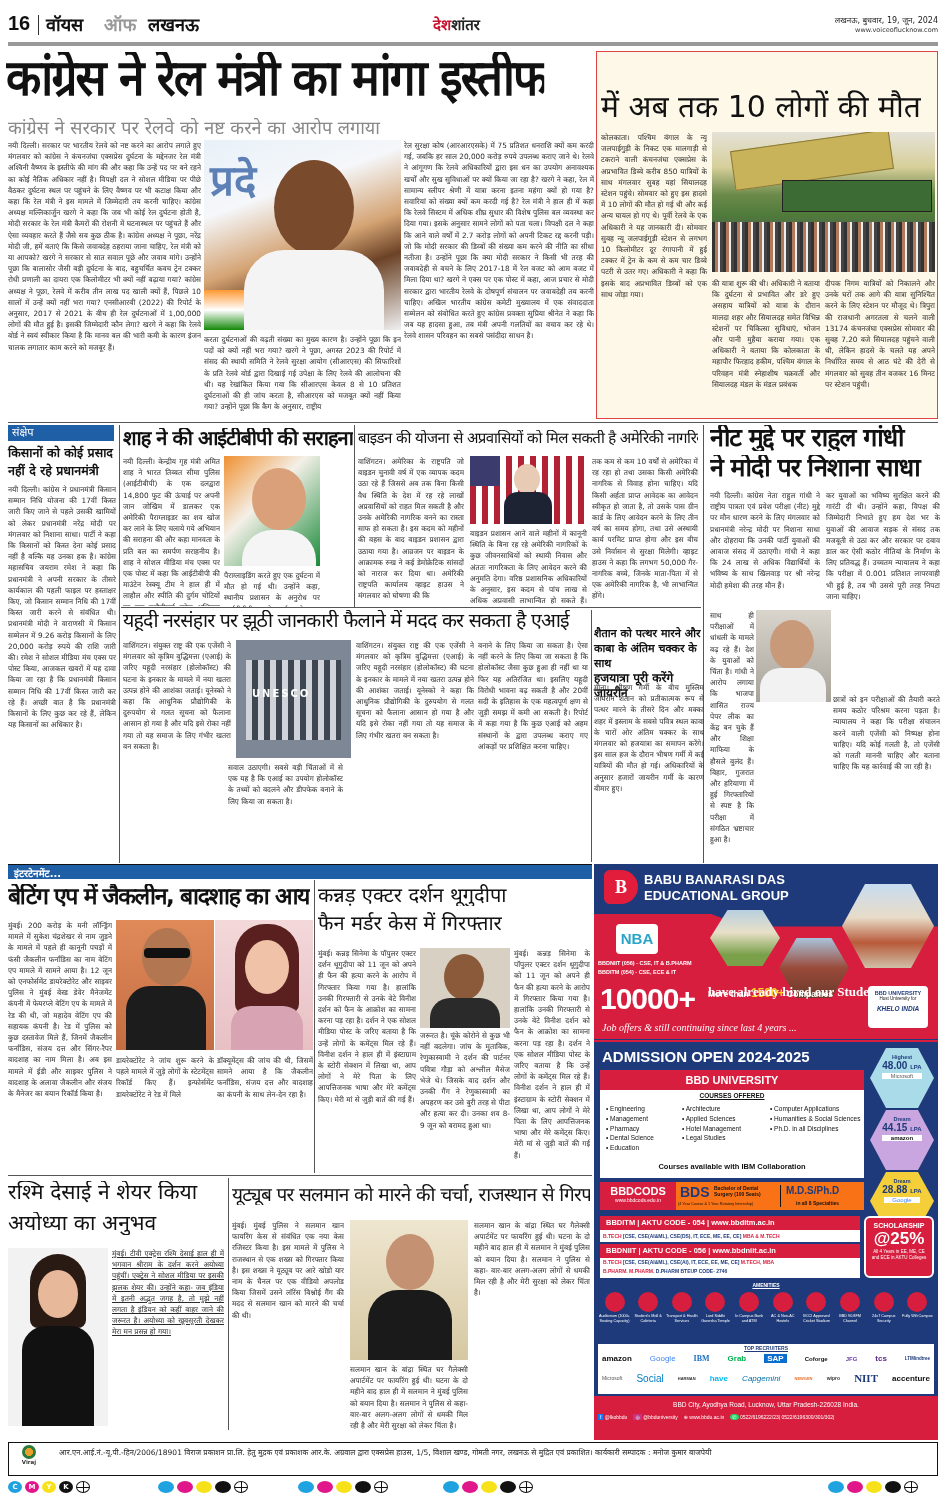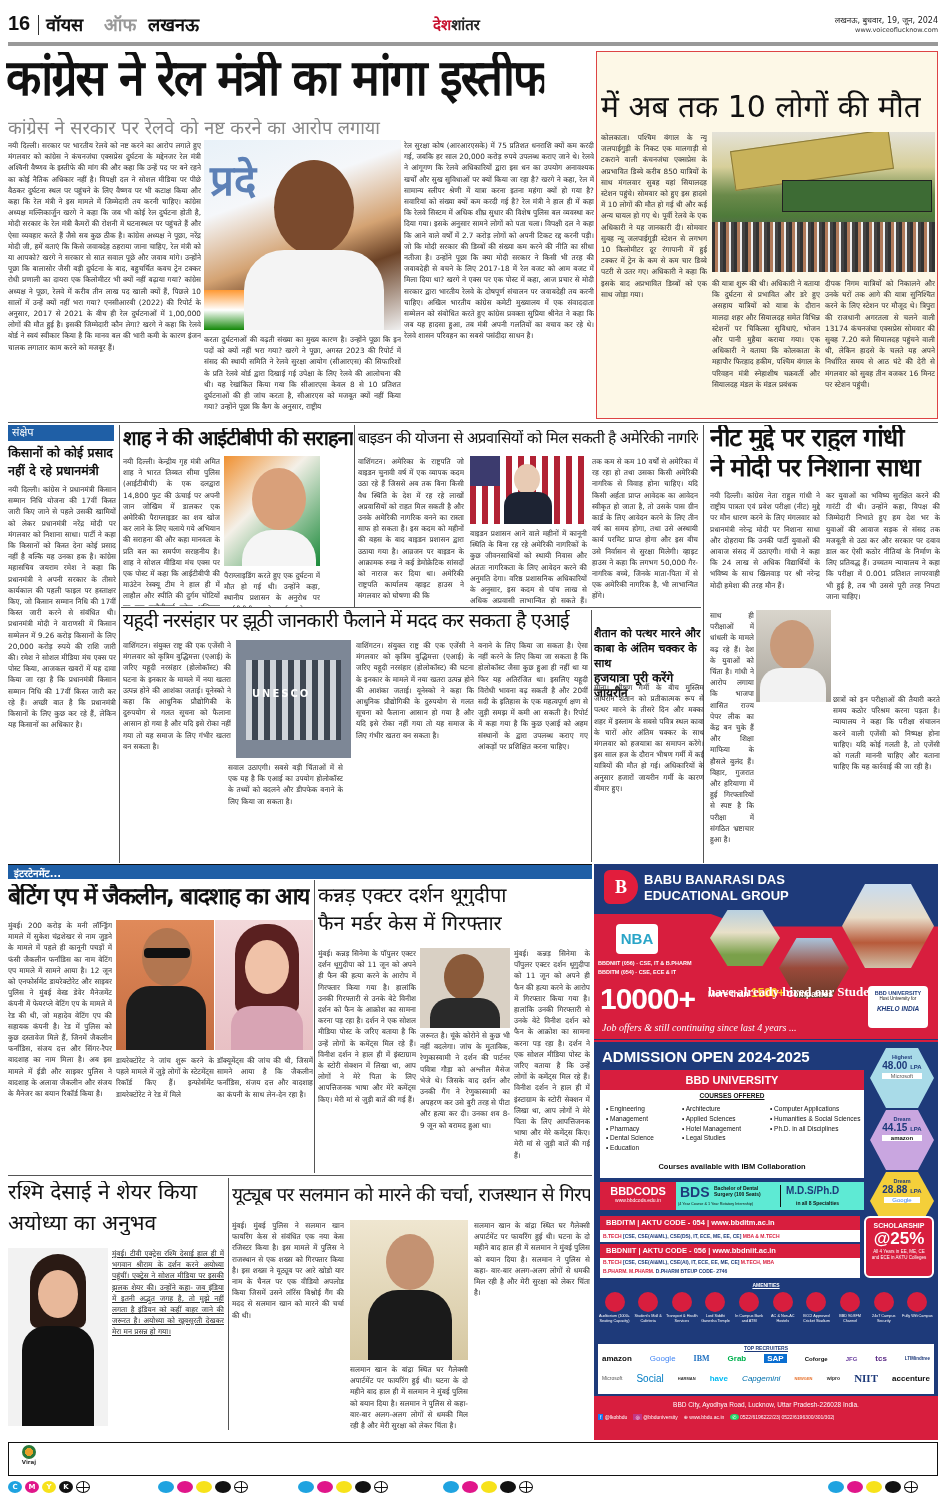--- a/index.html
+++ b/index.html
@@ -234,21 +234,21 @@
   <div class="abs" style="left:276px;top:308px;width:64px;height:58px;background:#f4cf3a;clip-path:polygon(25% 0,75% 0,100% 50%,75% 100%,25% 100%,0 50%);text-align:center;font-family:'Liberation Sans',sans-serif">
     <div style="font-size:5.5px;font-weight:bold;margin-top:6px;color:#1e3a7a">Dream</div>
     <div style="font-size:10px;font-weight:bold;color:#1e3a7a"><span>28.88</span> <span style="font-size:6px">LPA</span></div>
     <div style="font-size:6px;background:#fff;margin:2px 14px 0;color:#4285f4">Google</div>
   </div>
 
   <div class="abs" style="left:6px;top:318px;width:76px;height:28px;background:#d81e3e;text-align:center;font-family:'Liberation Sans',sans-serif">
     <div style="font-size:11px;font-weight:bold;color:#fff;margin-top:3px">BBDCODS</div>
     <div style="font-size:5px;color:#fff">www.bbdcods.edu.in</div>
   </div>
-  <div class="abs" style="left:82px;top:318px;width:188px;height:28px;background:#5eead4;font-family:'Liberation Sans',sans-serif">
+  <div class="abs" style="left:82px;top:318px;width:188px;height:28px;background:#f97316;font-family:'Liberation Sans',sans-serif">
     <div class="abs" style="left:4px;top:2px;font-size:14px;font-weight:bold;color:#1e3a7a">BDS</div>
     <div class="abs" style="left:38px;top:3px;width:60px;font-size:5px;font-weight:bold;color:#111">Bachelor of Dental Surgery (100 Seats)</div>
     <div class="abs" style="left:2px;top:20px;font-size:3.8px;color:#111">(4 Year Course &amp; 1 Year Rotatory Internship)</div>
     <div class="abs" style="left:104px;top:3px;width:1px;height:22px;background:#111"></div>
     <div class="abs" style="left:110px;top:3px;font-size:10px;font-weight:bold;color:#1e3a7a">M.D.S/Ph.D</div>
     <div class="abs" style="left:120px;top:18px;font-size:5px;font-weight:bold;color:#111">in all 8 Specialties</div>
   </div>
 
   <div class="abs" style="left:6px;top:352px;width:260px;height:14px;background:#d81e3e;color:#fff;font-size:7.5px;font-weight:bold;padding-left:6px;line-height:14px;font-family:'Liberation Sans',sans-serif">BBDITM  | AKTU CODE - 054 | www.bbditm.ac.in</div>
   <div class="abs" style="left:6px;top:366px;width:260px;height:12px;background:#fff;font-size:5px;font-weight:bold;padding-left:3px;line-height:12px;font-family:'Liberation Sans',sans-serif">
@@ -344,20 +344,21 @@
       <span><span style="background:#25d366;padding:0 2px;border-radius:50%">✆</span> <span>0522/6196222/23| 0522/6196300/301/302|</span></span>
     </div>
   </div>
 </div>
 
 <div class="abs" style="left:8px;top:1442px;width:930px;height:34px;border:1px solid #111;">
   <div class="abs" style="left:6px;top:2px;width:28px;height:28px;text-align:center">
     <div style="width:14px;height:14px;margin:0 auto;background:radial-gradient(circle,#e8a02a 40%,#2a7a3a 41%);border-radius:50%"></div>
     <div style="font-size:5.5px;font-weight:bold;color:#333">Viraj</div>
   </div>
+  <div class="abs" style="left:50px;top:4px;width:872px;font-size:7.5px;color:#222;white-space:nowrap;overflow:hidden">आर.एन.आई.नं.-यू.पी.-हिन/2006/18901 विराज प्रकाशन प्रा.लि. हेतु मुद्रक एवं प्रकाशक आर.के. अग्रवाल द्वारा एक्सप्रेस हाउस, 1/5, विशाल खण्ड, गोमती नगर, लखनऊ से मुद्रित एवं प्रकाशित। कार्यकारी सम्पादक : मनोज कुमार बाजपेयी</div>
 </div>
 
 <div class="abs" style="left:8px;top:1481px;width:930px;height:14px;">
   <div class="abs circle" style="left:0;top:0;width:14px;height:12px;background:#1fa3e0;color:#fff;font-size:7px;font-weight:bold;text-align:center;line-height:12px">C</div>
   <div class="abs circle" style="left:17px;top:0;width:14px;height:12px;background:#e0168a;color:#fff;font-size:7px;font-weight:bold;text-align:center;line-height:12px">M</div>
   <div class="abs circle" style="left:34px;top:0;width:14px;height:12px;background:#f7e21a;color:#fff;font-size:7px;font-weight:bold;text-align:center;line-height:12px">Y</div>
   <div class="abs circle" style="left:51px;top:0;width:14px;height:12px;background:#111;color:#fff;font-size:7px;font-weight:bold;text-align:center;line-height:12px">K</div>
   <div class="abs circle" style="left:68px;top:0;width:14px;height:12px;border:1px solid #111;background:linear-gradient(#111,#111) center/1px 100% no-repeat,linear-gradient(#111,#111) center/100% 1px no-repeat"></div>
 
   <div class="abs circle" style="left:150px;top:0;width:16px;height:12px;background:#1fa3e0"></div>

